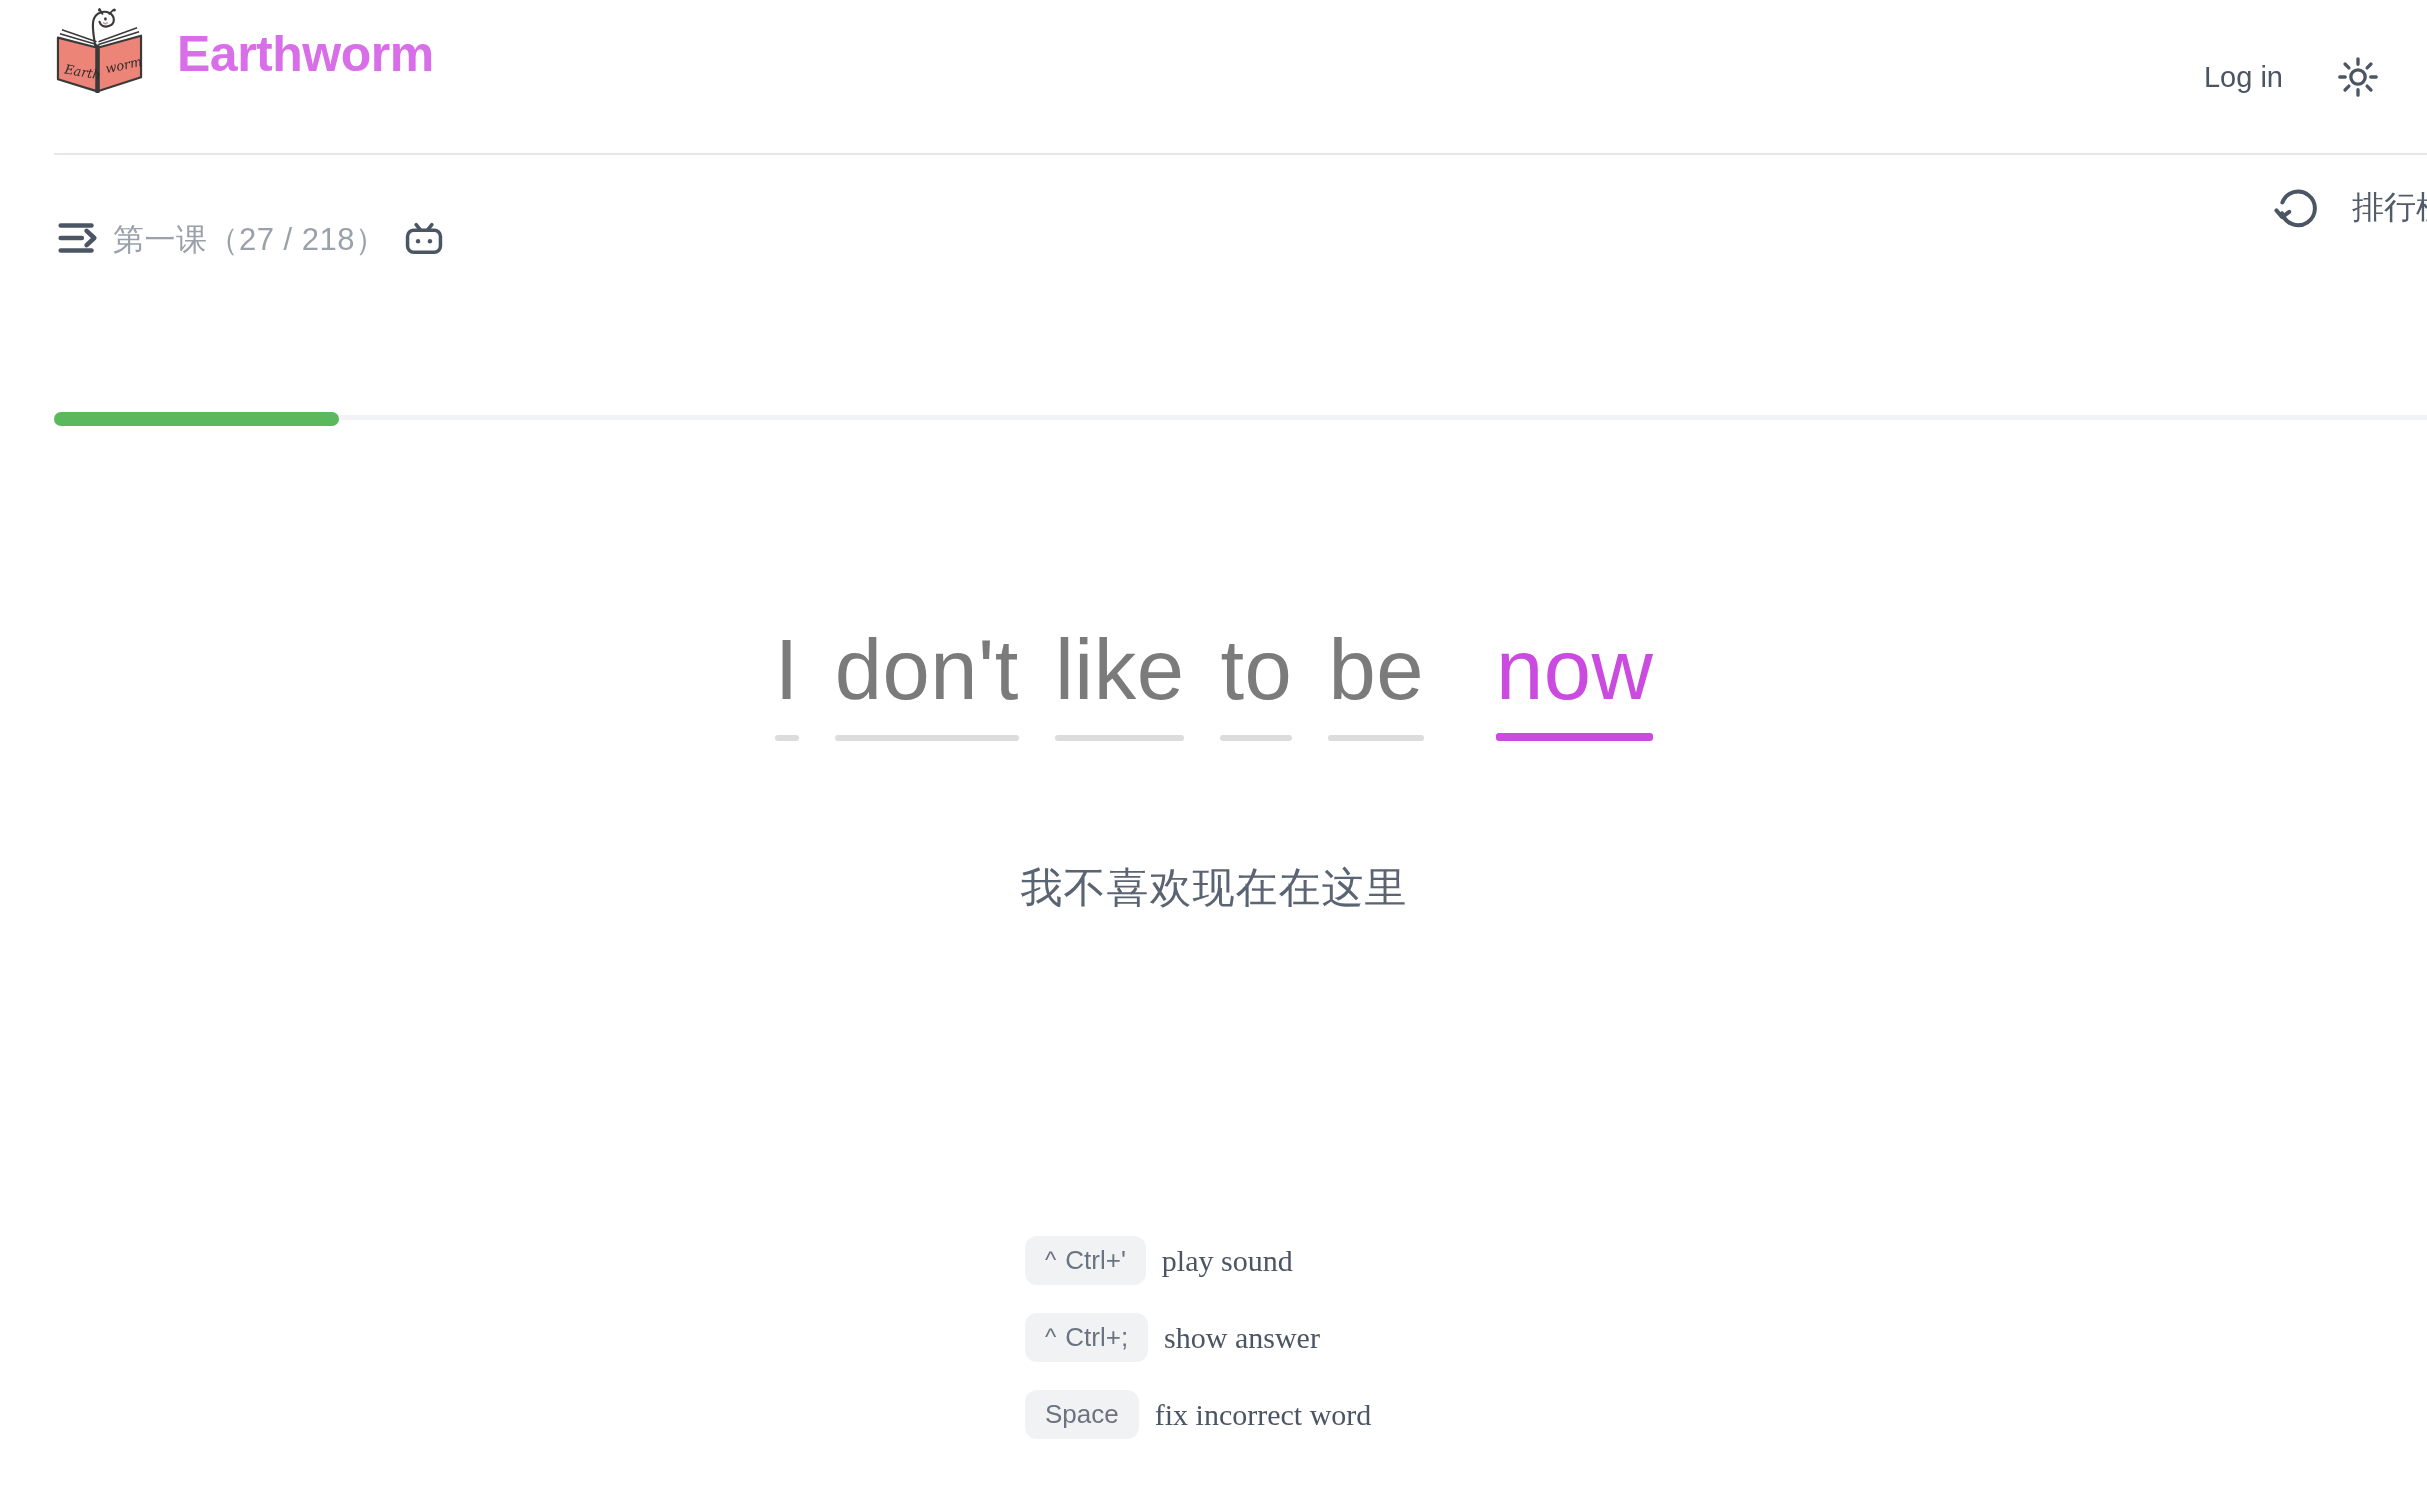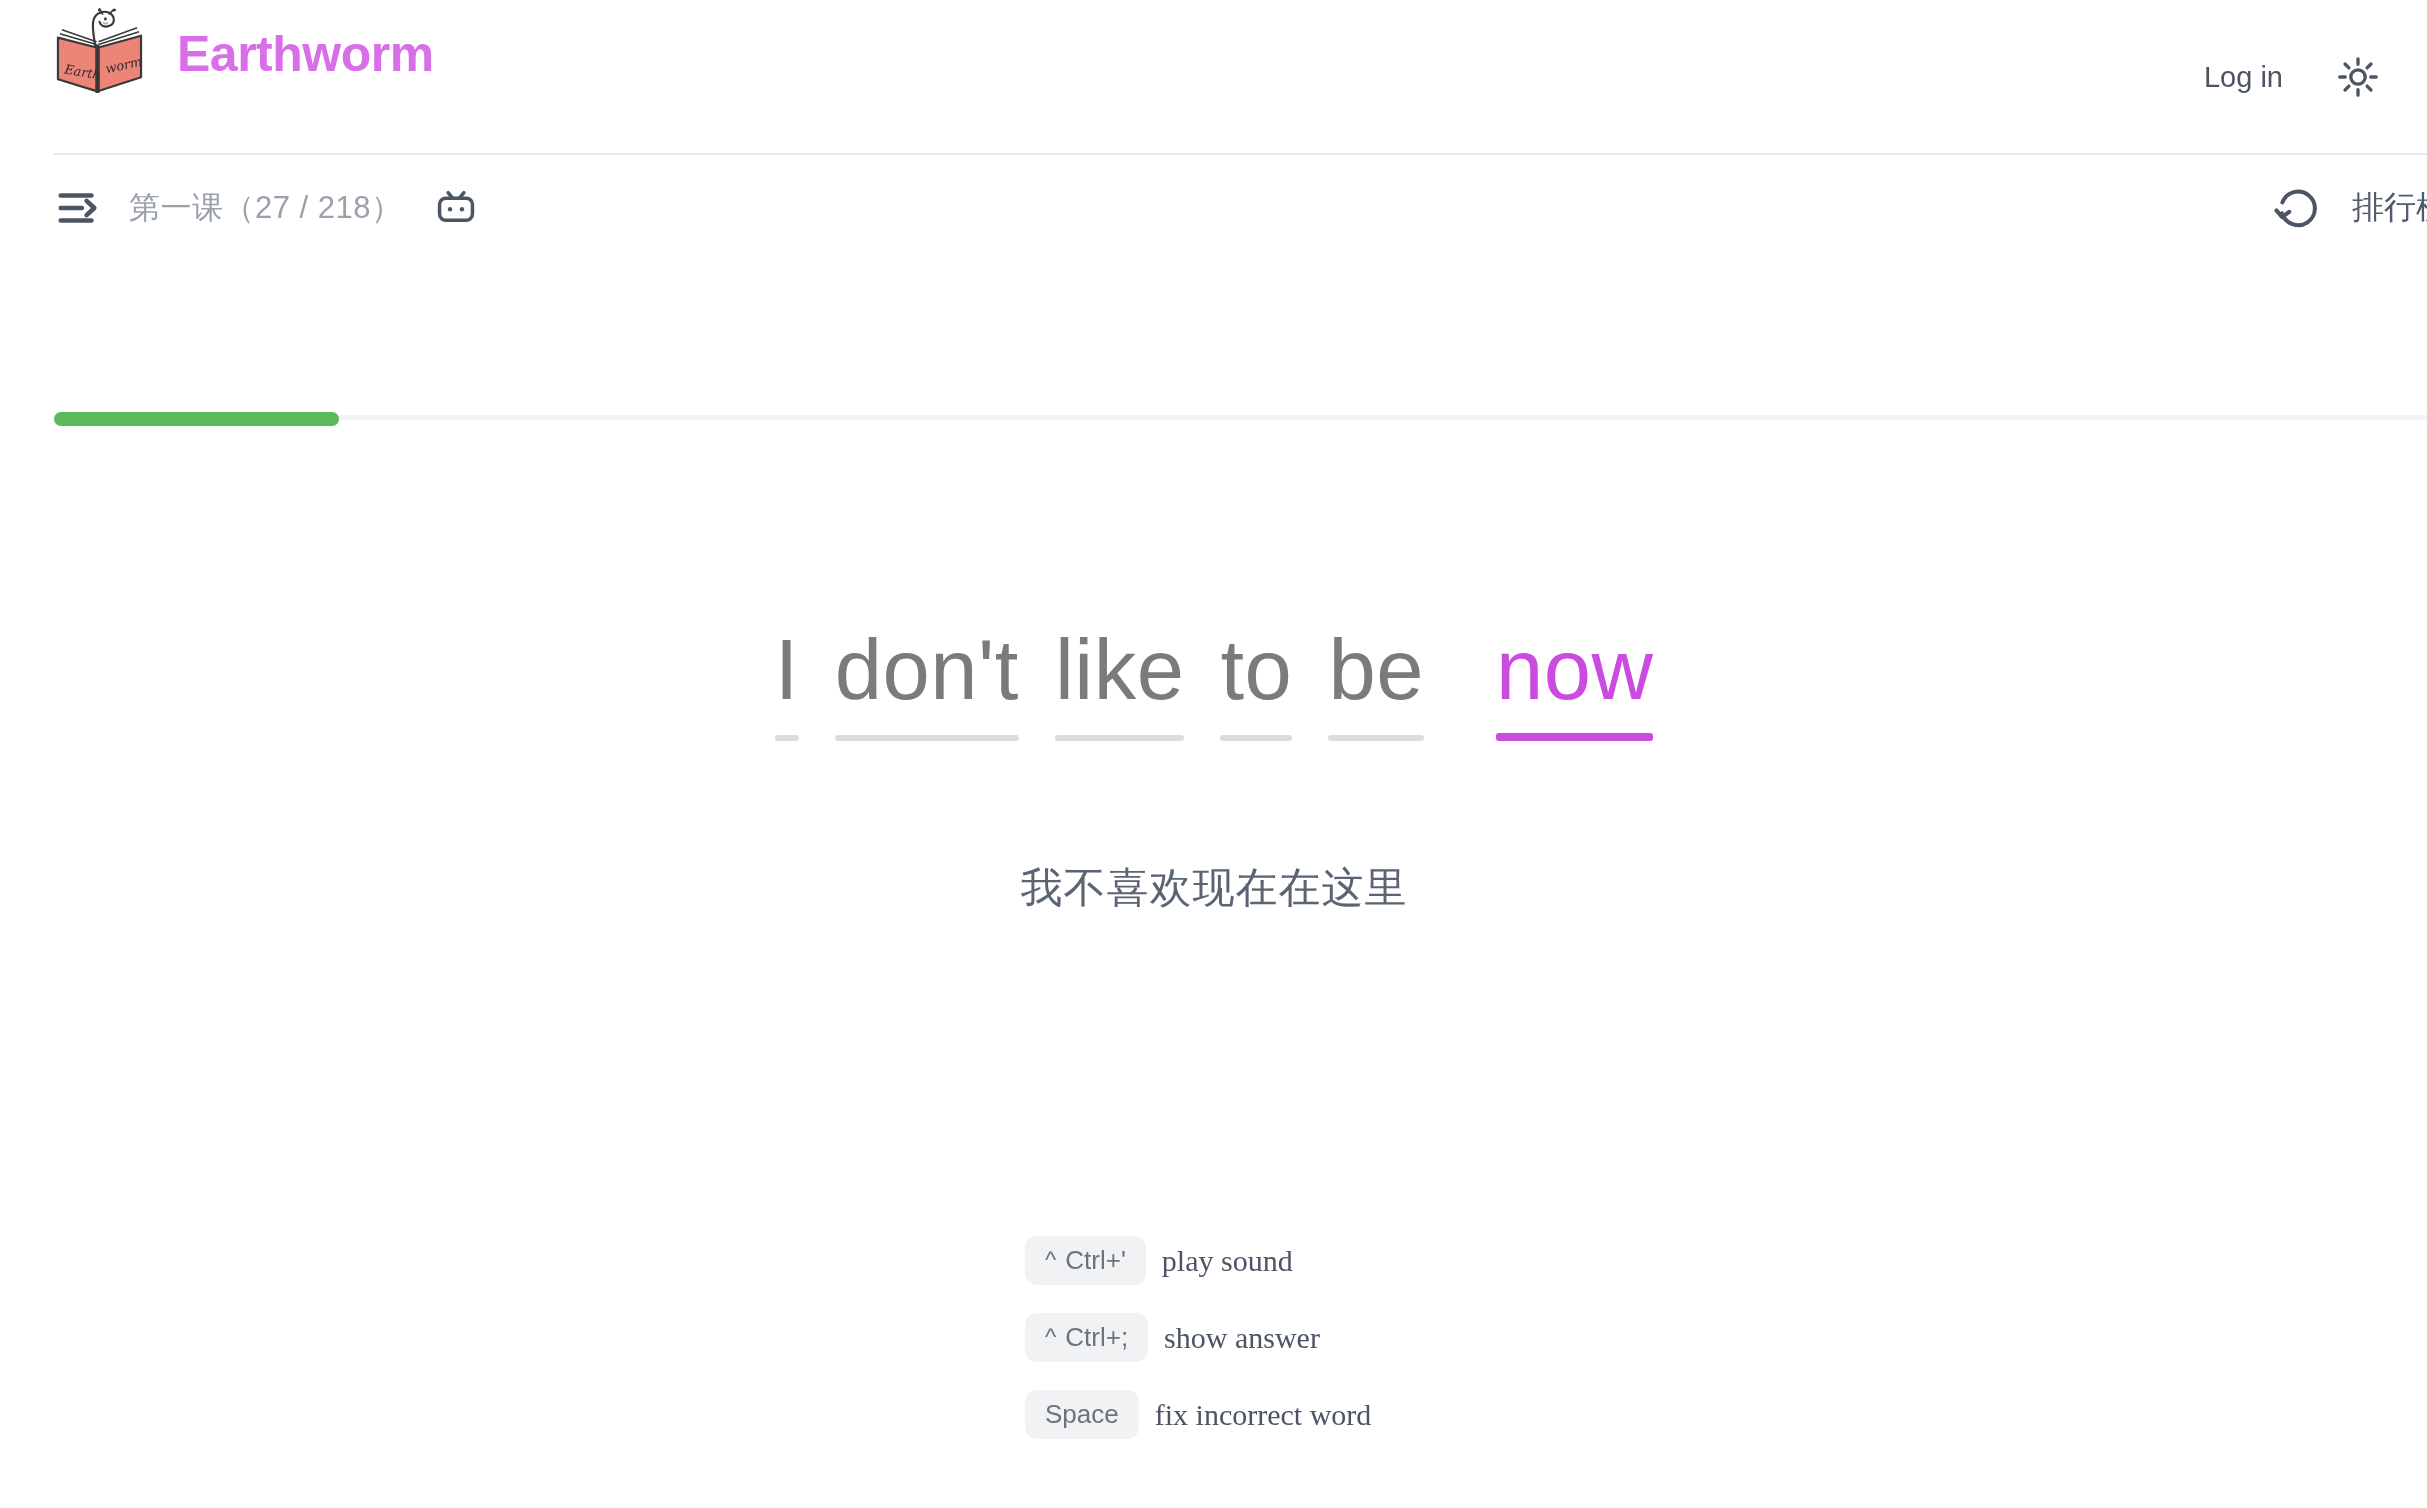--- a/index.html
+++ b/index.html
@@ -53,21 +53,21 @@
   .header-rule{
     position:absolute;left:54px;right:0;top:153px;height:2px;background:var(--rule);
   }
 
   
   .subbar{
     position:absolute;left:0;top:154px;width:2428px;height:107px;
   }
   .subbar-left{
     position:absolute;left:55px;top:0;height:107px;
-    display:flex;align-items:center;gap:28px;
+    display:flex;align-items:flex-end;gap:12px;
   }
   .menu-icon{width:46px;height:46px;cursor:pointer;display:block;}
   .lesson-title{
     font-size:31px;color:#9aa1ab;font-weight:400;white-space:nowrap;cursor:pointer;
     letter-spacing:0.5px;
   }
   .bili-icon{width:42px;height:42px;cursor:pointer;display:block;margin-left:4px;}
   .subbar-right{
     position:absolute;right:-20px;top:0;height:107px;
     display:flex;align-items:center;gap:30px;

